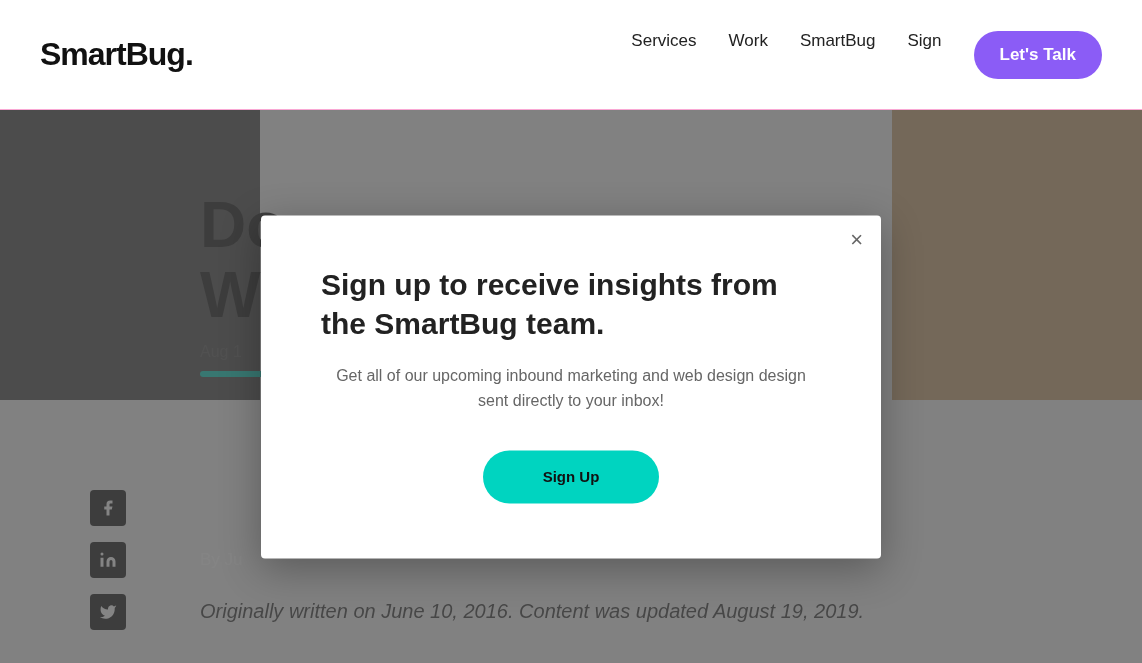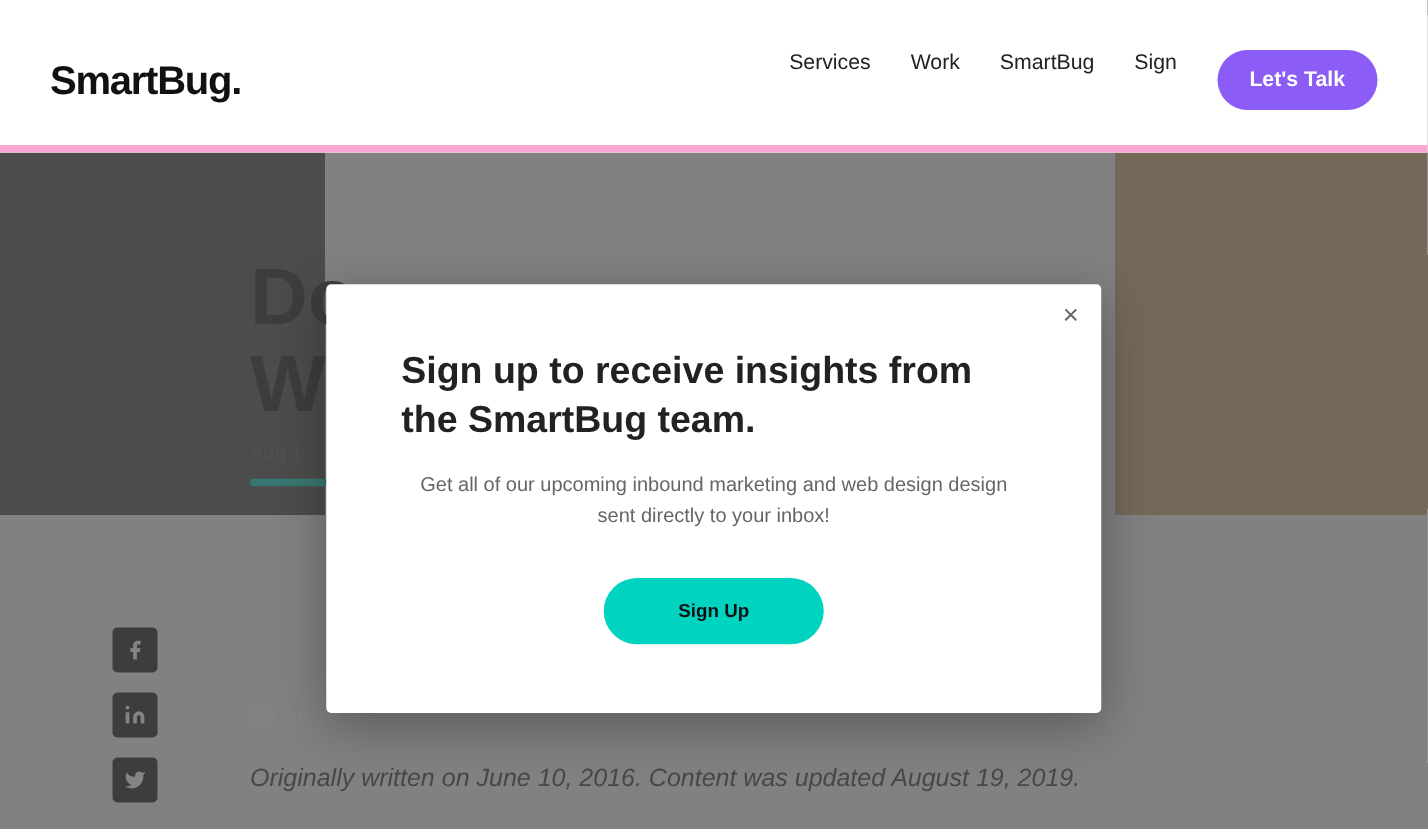--- a/index.html
+++ b/index.html
@@ -6,24 +6,23 @@
     body { font-family: -apple-system, BlinkMacSystemFont, 'Segoe UI', Helvetica, Arial, sans-serif; background: #fff; overflow: hidden; }
 
     
     .header {
       display: flex;
       align-items: center;
       justify-content: space-between;
       padding: 0 40px;
       height: 110px;
       background: #fff;
-      border-bottom: 6px solid #f9a8d4;
+      border-bottom: 1px solid #f9a8d4;
       position: relative;
       z-index: 10;
-      margin-top: 12px;
     }
     .logo {
       font-size: 32px;
       font-weight: 900;
       color: #111;
       letter-spacing: -1px;
     }
     nav { display: flex; align-items: flex-start; gap: 32px; }
     .nav-link {
       font-size: 17px;

